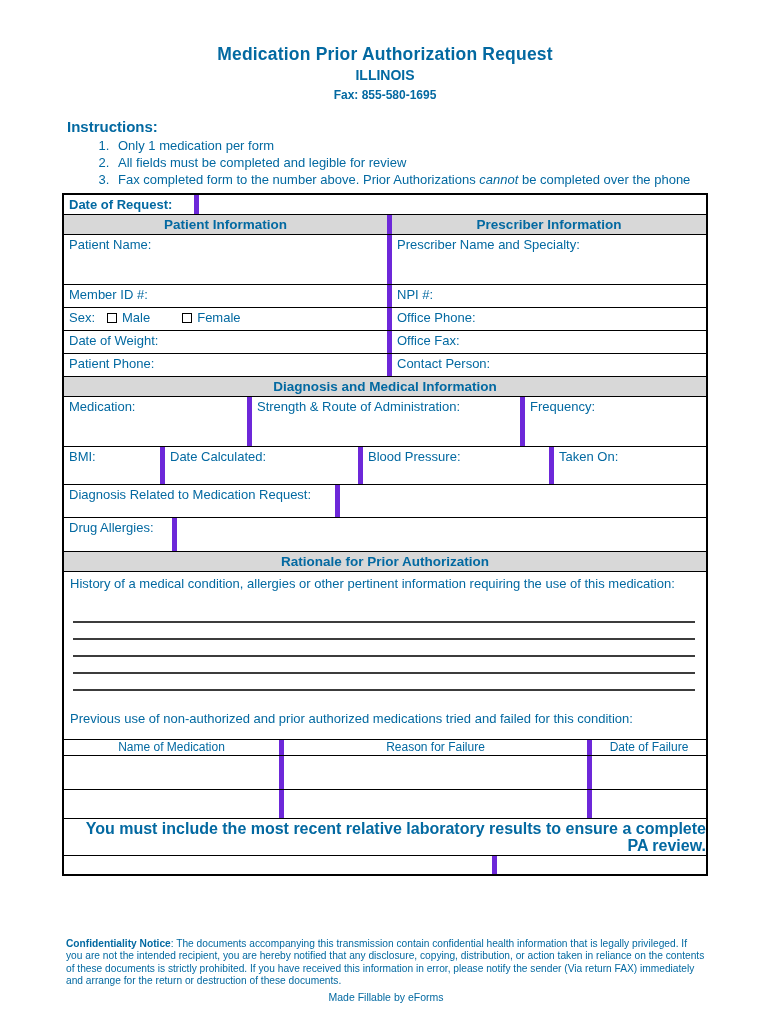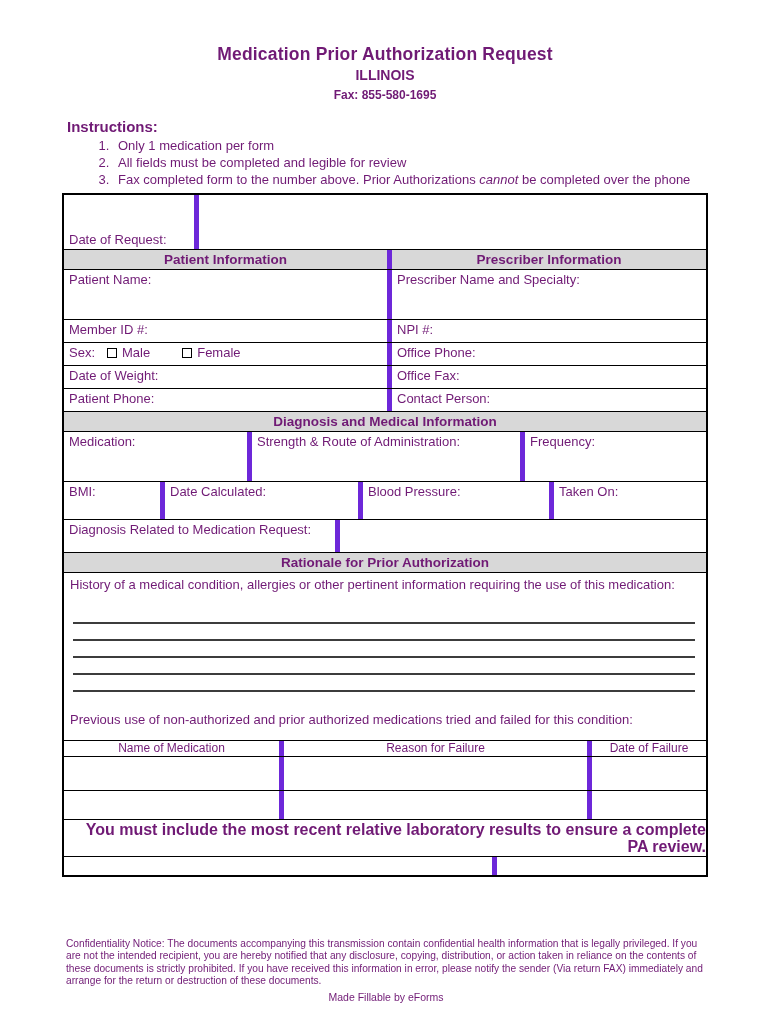--- a/index.html
+++ b/index.html
@@ -3,21 +3,21 @@
 <meta charset="utf-8">
 <style>
   * { box-sizing: border-box; }
   html, body { margin: 0; padding: 0; background: #ffffff; }
   .page {
     position: relative;
     width: 770px;
     height: 1024px;
     background: #ffffff;
     font-family: "Liberation Sans", sans-serif;
-    color: #701a75;
+    color: #0369a1;
     overflow: hidden;
   }
 
   
   .doc-header { padding-top: 44px; text-align: center; }
   .doc-title { font-size: 17.5px; font-weight: bold; letter-spacing: 0.2px; }
   .doc-state { font-size: 14px; font-weight: bold; margin-top: 2px; }
   .doc-fax   { font-size: 12px; font-weight: bold; margin-top: 5px; }
 
   
@@ -31,21 +31,21 @@
   .form-table {
     position: absolute;
     left: 62px; top: 193px; width: 646px;
     border: 2px solid #000;
     background: #fff;
   }
   .tr { display: flex; align-items: stretch; border-top: 1px solid #000; }
   .tr:first-child { border-top: none; }
   .td { padding: 1px 5px; font-size: 13px; line-height: 17px; }
   .td + .td { border-left: 5px solid #6d28d9; }
-  .bold { font-weight: normal; margin-top: 35px; }
+  .bold { font-weight: bold; }
 
   .section-header {
     background: var(--section-bg, #d8d8d8);
     text-align: center; font-weight: bold; font-size: 13.5px;
     padding: 1px 0; min-height: 18px;
   }
   .half { width: 323px; }
   .flex1 { flex: 1 1 auto; }
 
   .h-dor    { min-height: 18px; }
@@ -183,20 +183,24 @@
       <div class="td w-bmi2"><span>Date Calculated:</span></div>
       <div class="td w-bmi3"><span>Blood Pressure:</span></div>
       <div class="td w-bmi4"><span>Taken On:</span></div>
     </div>
 
     <div class="tr h-diagrel">
       <div class="td w-diagrel-label">Diagnosis Related to Medication Request:</div>
       <div class="td flex1"></div>
     </div>
 
+    <div class="tr h-allerg">
+      <div class="td w-allerg-label">Drug Allergies:</div>
+      <div class="td flex1"></div>
+    </div>
 
     <div class="tr">
       <div class="td section-header flex1">Rationale for Prior Authorization</div>
     </div>
 
     <div class="tr open-area">
       <div class="prompt">History of a medical condition, allergies or other pertinent information requiring the use of this medication:</div>
       <div class="write-lines">
         <div class="write-line"></div>
         <div class="write-line"></div>

